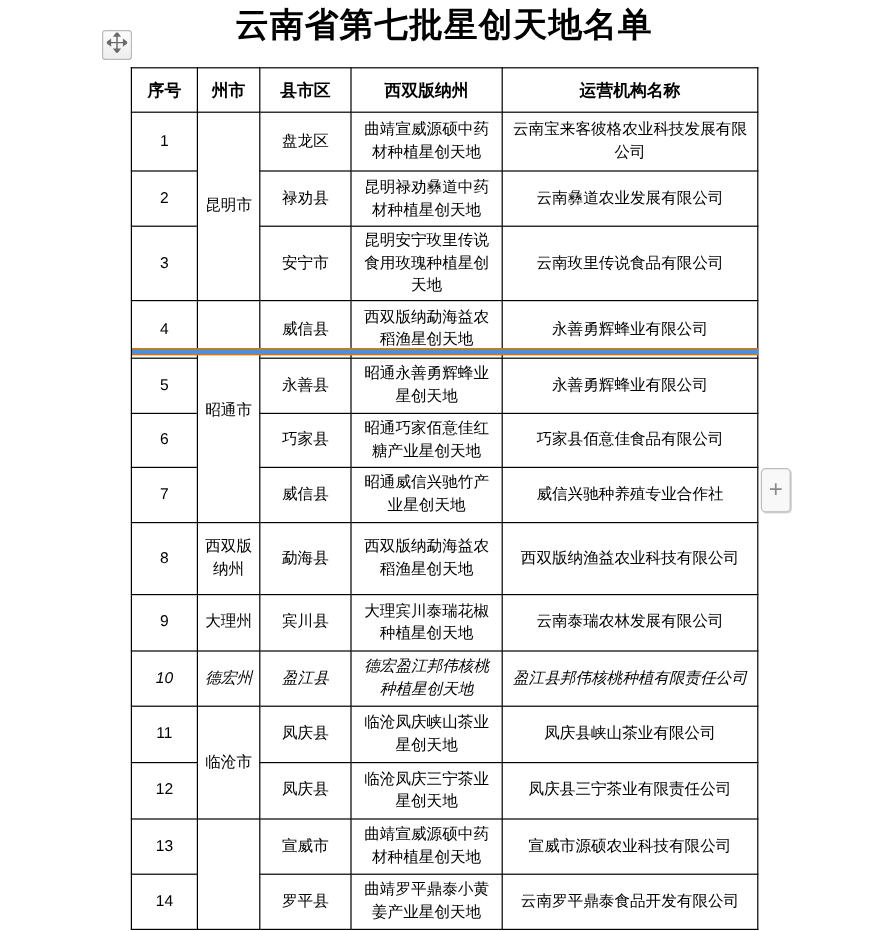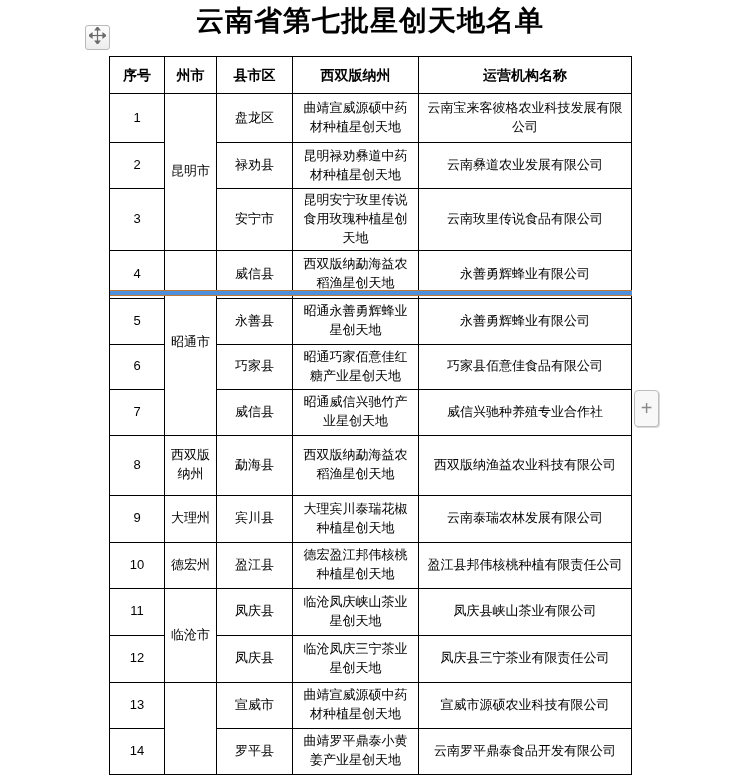--- a/index.html
+++ b/index.html
@@ -182,21 +182,21 @@
       <td>西双版纳勐海益农稻渔星创天地</td>
       <td>西双版纳渔益农业科技有限公司</td>
     </tr>
     <tr style="height:47px;">
       <td>9</td>
       <td>大理州</td>
       <td>宾川县</td>
       <td>大理宾川泰瑞花椒种植星创天地</td>
       <td>云南泰瑞农林发展有限公司</td>
     </tr>
-    <tr style="height:46px;">
+    <tr style="height:46px;font-style:italic;">
       <td>10</td>
       <td>德宏州</td>
       <td>盈江县</td>
       <td>德宏盈江邦伟核桃种植星创天地</td>
       <td>盈江县邦伟核桃种植有限责任公司</td>
     </tr>
     <tr style="height:47px;">
       <td>11</td>
       <td rowspan="2">临沧市</td>
       <td>凤庆县</td>

